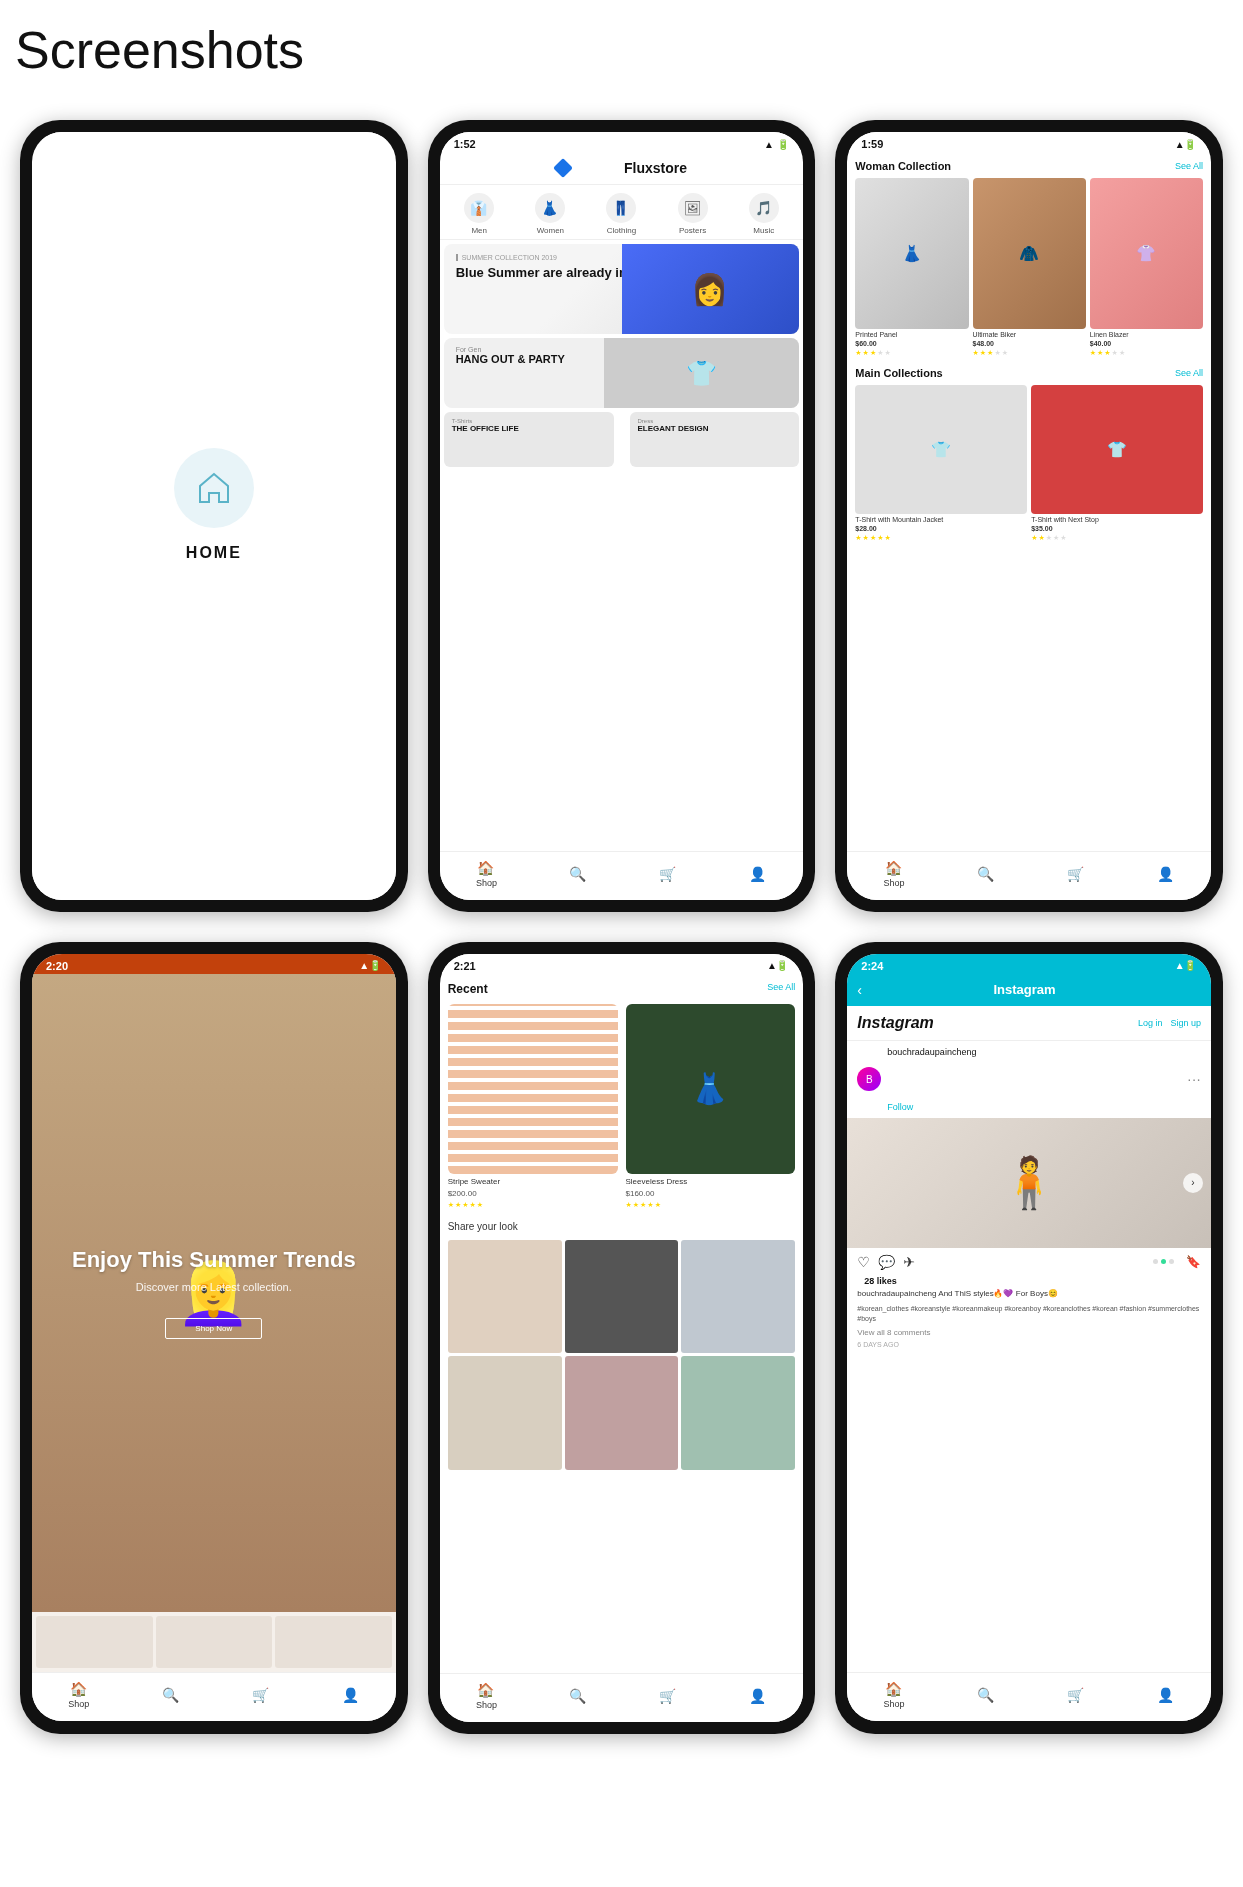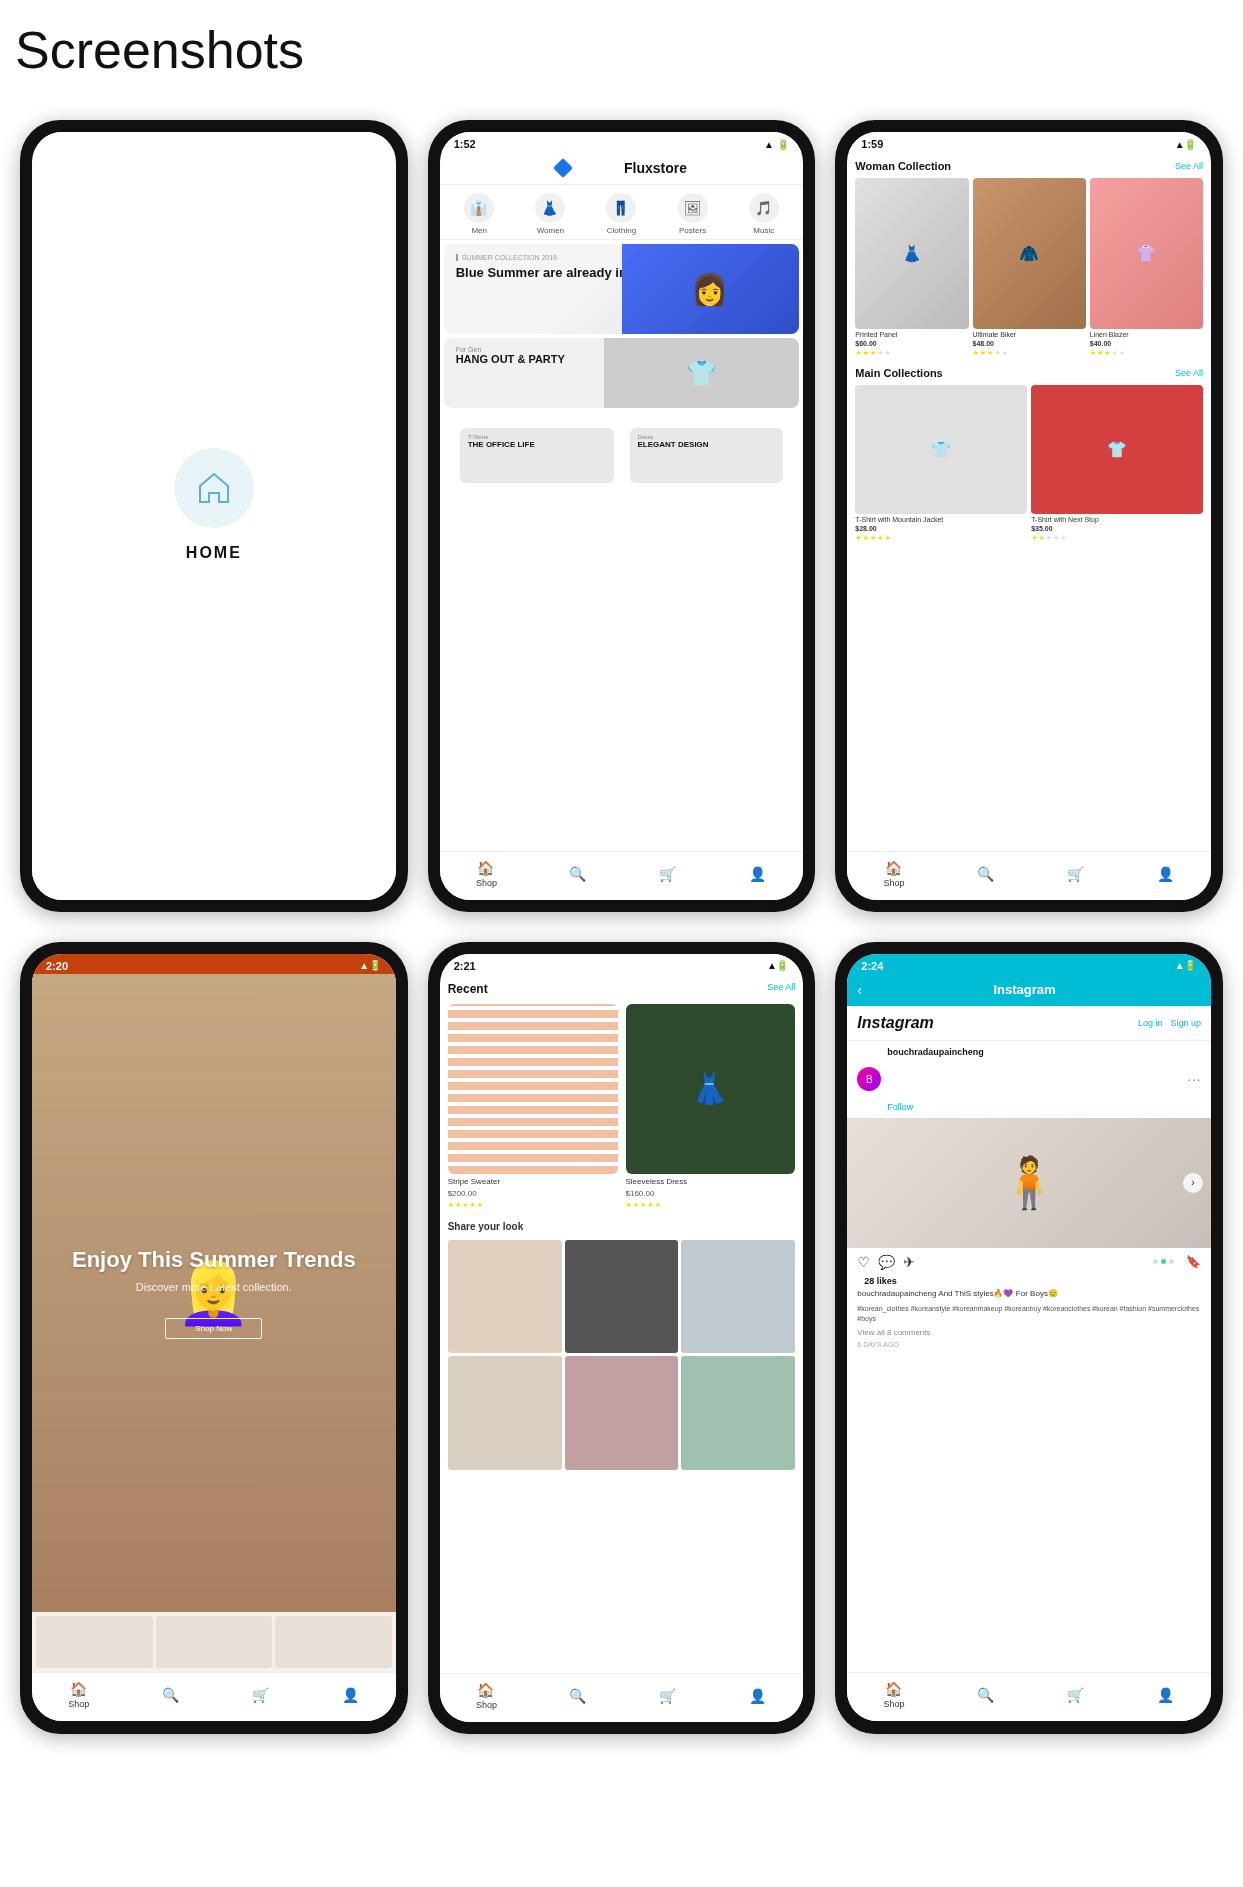--- a/index.html
+++ b/index.html
@@ -233,21 +233,21 @@
       display: flex;
       align-items: center;
       justify-content: center;
       color: #888;
       font-size: 18px;
     }
 
     .flux-mini-banners {
       display: flex;
       gap: 16px;
-      margin: 20px;
+      margin: 4px;
     }
 
     .flux-mini {
       flex: 1;
       background: #e8e8e8;
       border-radius: 6px;
       padding: 6px 8px;
       height: 55px;
       position: relative;
       overflow: hidden;
@@ -398,21 +398,21 @@
     }
 
     .recent-product-img.stripe {
       background: repeating-linear-gradient(0deg, #f0c0a0 0px, #f0c0a0 8px, #fff 8px, #fff 12px);
     }
 
     .recent-product-img.dress { background: #2d4a2d; }
     .recent-product-name { font-size: 8px; color: #333; font-weight: 500; }
     .recent-product-price { font-size: 8px; color: #555; }
 
-    .share-section-title { font-size: 10px; font-weight: 700; color: #333; margin-bottom: 8px; }
+    .share-section-title { font-size: 10px; font-weight: 400; color: #333; margin-bottom: 8px; }
 
     .share-grid {
       display: grid;
       grid-template-columns: repeat(3, 1fr);
       gap: 3px;
     }
 
     .share-grid-item {
       aspect-ratio: 1;
       background: #ccc;
@@ -465,21 +465,21 @@
       height: 24px;
       border-radius: 50%;
       background: linear-gradient(135deg, #f09, #90f);
       display: flex;
       align-items: center;
       justify-content: center;
       color: #fff;
       font-size: 10px;
     }
 
-    .insta-username { font-size: 9px; font-weight: 700; color: #111; }
+    .insta-username { font-size: 9px; font-weight: 400; color: #111; }
     .insta-follow { font-size: 9px; color: #00bcd4; margin-top: 44px; }
     .insta-dots { font-size: 14px; color: #888; margin-left: auto; }
 
     .insta-post-img {
       width: 100%;
       height: 130px;
       background: linear-gradient(135deg, #e8e0d8 0%, #c8c0b8 100%);
       display: flex;
       align-items: center;
       justify-content: center;

